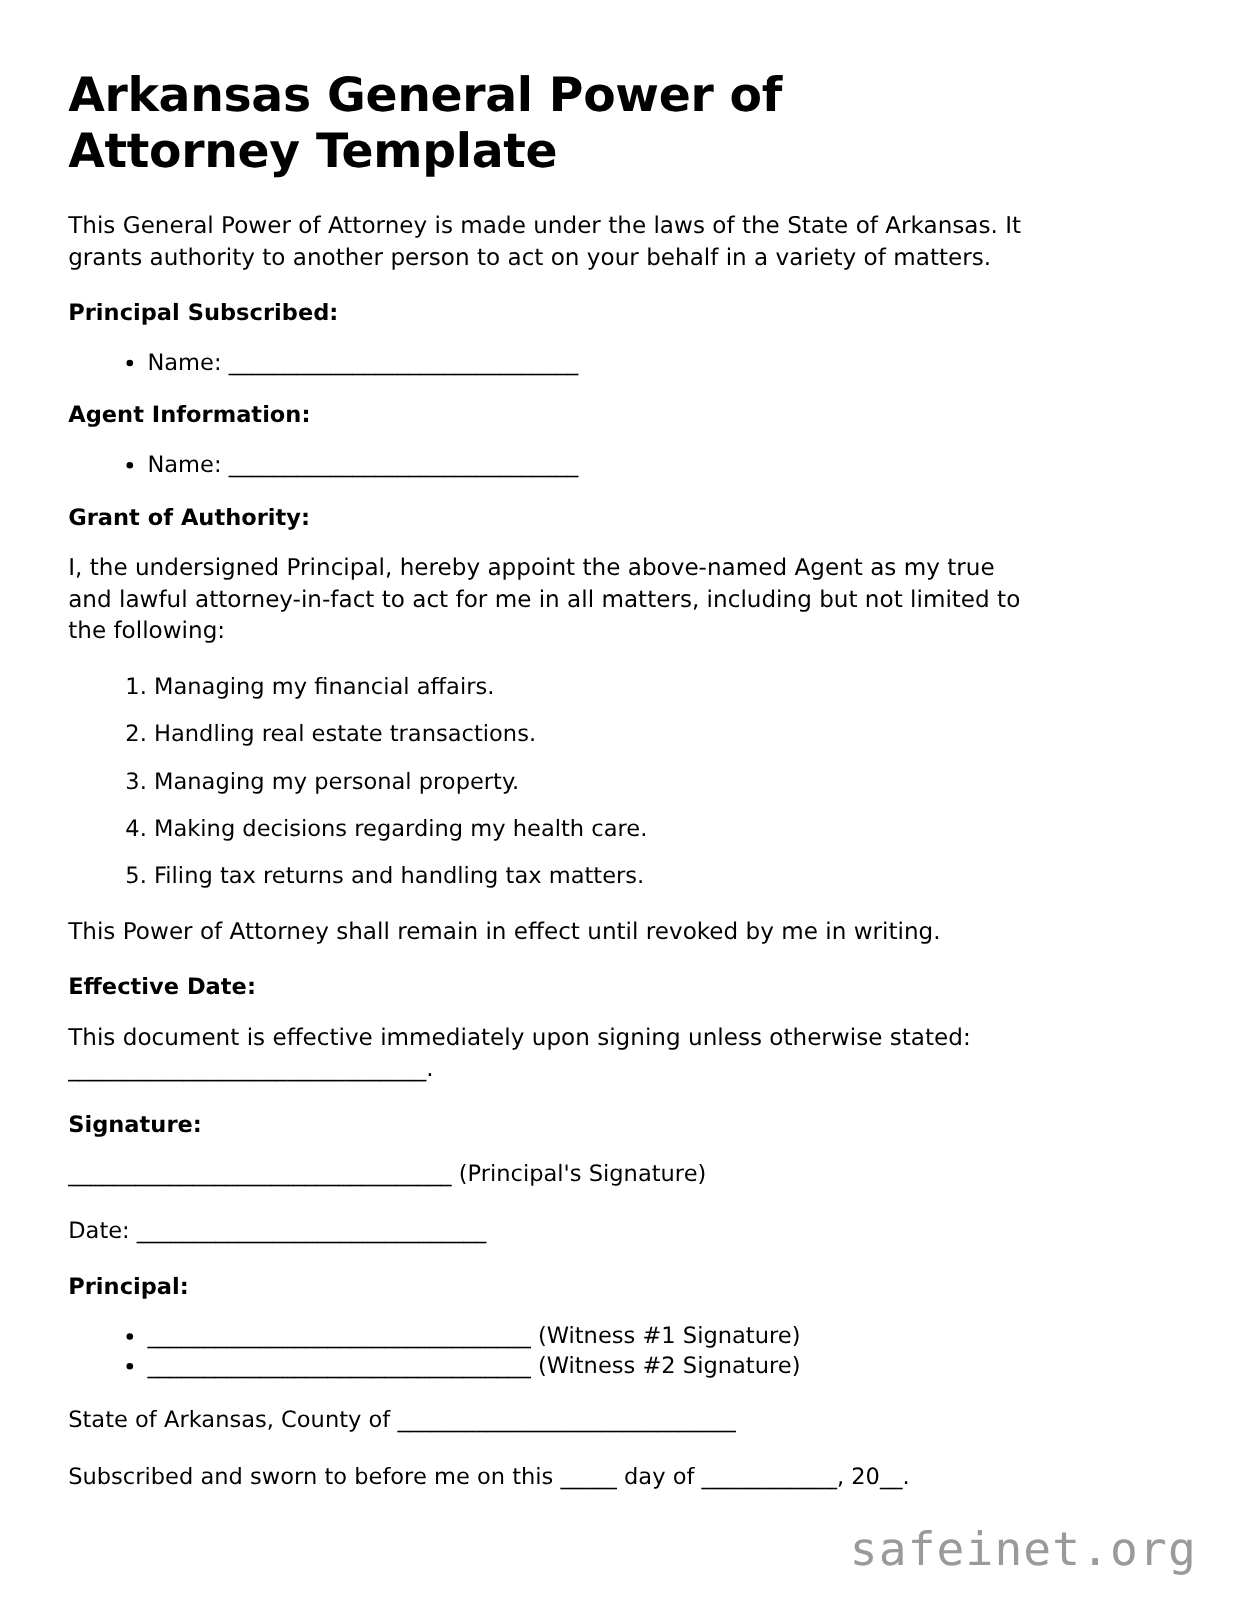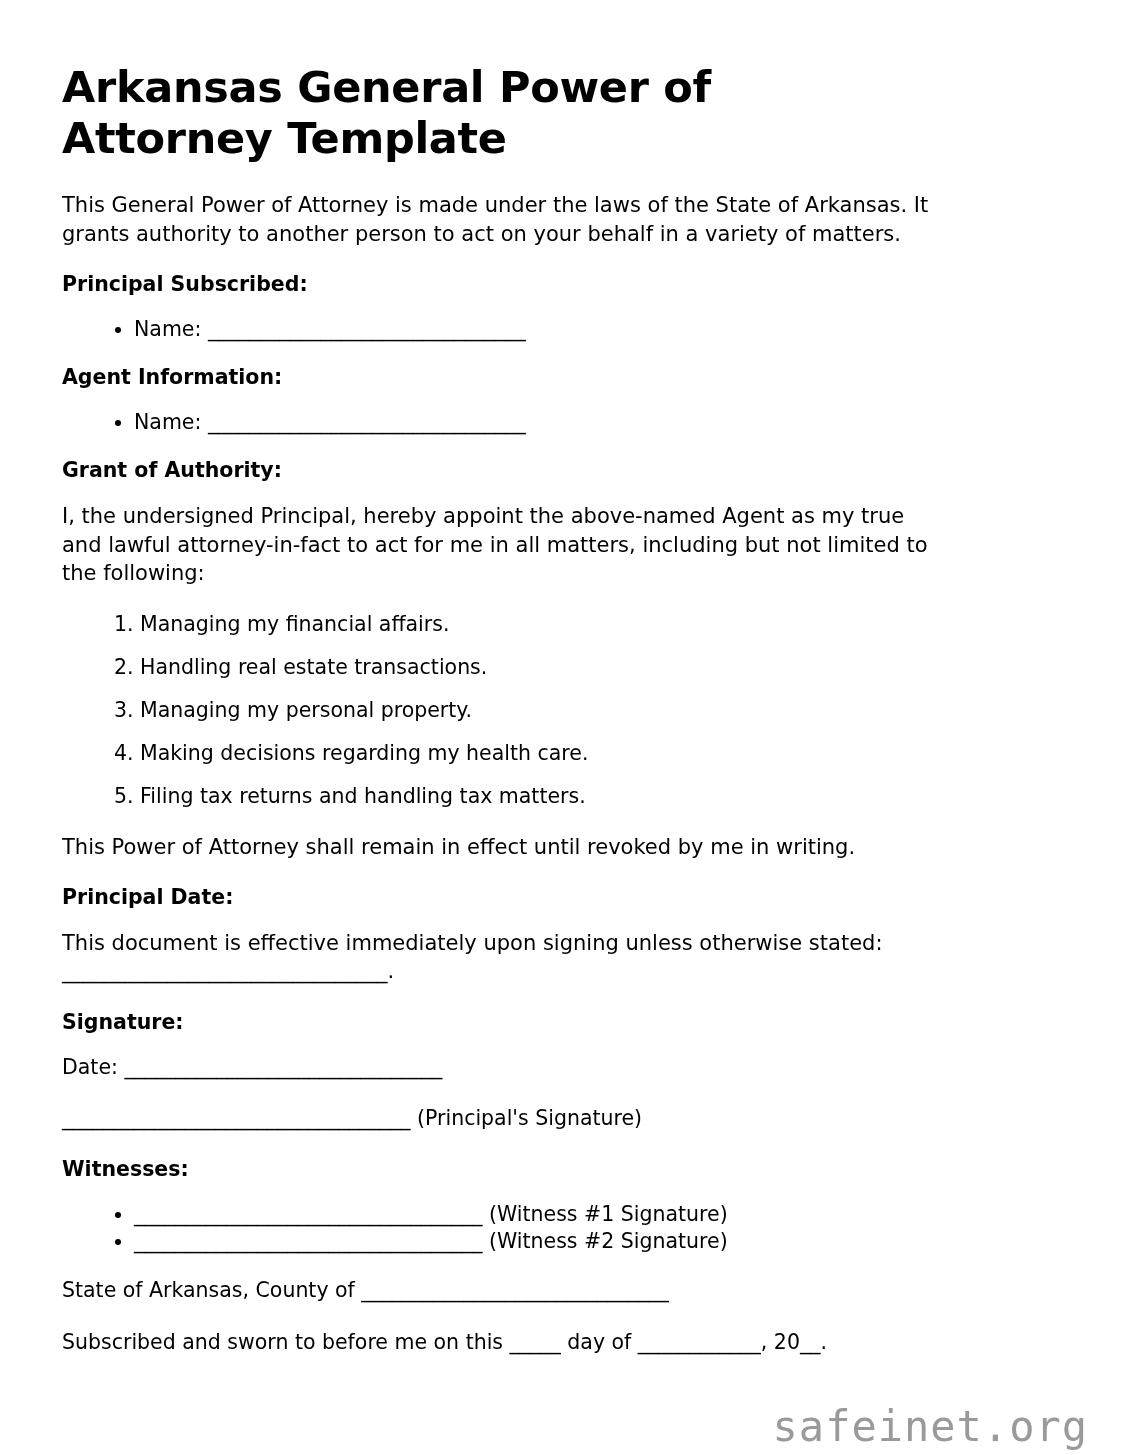--- a/index.html
+++ b/index.html
@@ -61,21 +61,21 @@
     margin: 0 0 22px 0;
     padding-left: 72px;
   }
   .witness-list li {
     font-size: 20.5px;
     line-height: 1.32;
   }
   .watermark {
     position: absolute;
     right: 36px;
-    bottom: 4px;
+    bottom: 22px;
     font-family: "DejaVu Sans Mono", monospace;
     font-size: 42px;
     color: #9a9a9a;
     letter-spacing: 1px;
     user-select: none;
   }
 </style>
 </head>
 <body>
 
@@ -101,28 +101,28 @@
   <ol class="num-list">
     <li>Managing my financial affairs.</li>
     <li>Handling real estate transactions.</li>
     <li>Managing my personal property.</li>
     <li>Making decisions regarding my health care.</li>
     <li>Filing tax returns and handling tax matters.</li>
   </ol>
 
   <p class="body-text">This Power of Attorney shall remain in effect until revoked by me in writing.</p>
 
-  <h2 class="section-head">Principal Date:</h2>
+  <h2 class="section-head">Effective Date:</h2>
   <p class="body-text">This document is effective immediately upon signing unless otherwise stated: _______________________________.</p>
 
   <h2 class="section-head">Signature:</h2>
+  <p class="sig-line">__________________________________ (Principal's Signature)</p>
   <p class="sig-line">Date: _______________________________</p>
-  <p class="sig-line">__________________________________ (Principal's Signature)</p>
 
-  <h2 class="section-head">Witnesses:</h2>
+  <h2 class="section-head">Principal:</h2>
   <ul class="witness-list">
     <li>__________________________________ (Witness #1 Signature)</li>
     <li>__________________________________ (Witness #2 Signature)</li>
   </ul>
 
   <p class="sig-line">State of Arkansas, County of ______________________________</p>
   <p class="sig-line">Subscribed and sworn to before me on this _____ day of ____________, 20__.</p>
 
 </div>
 

